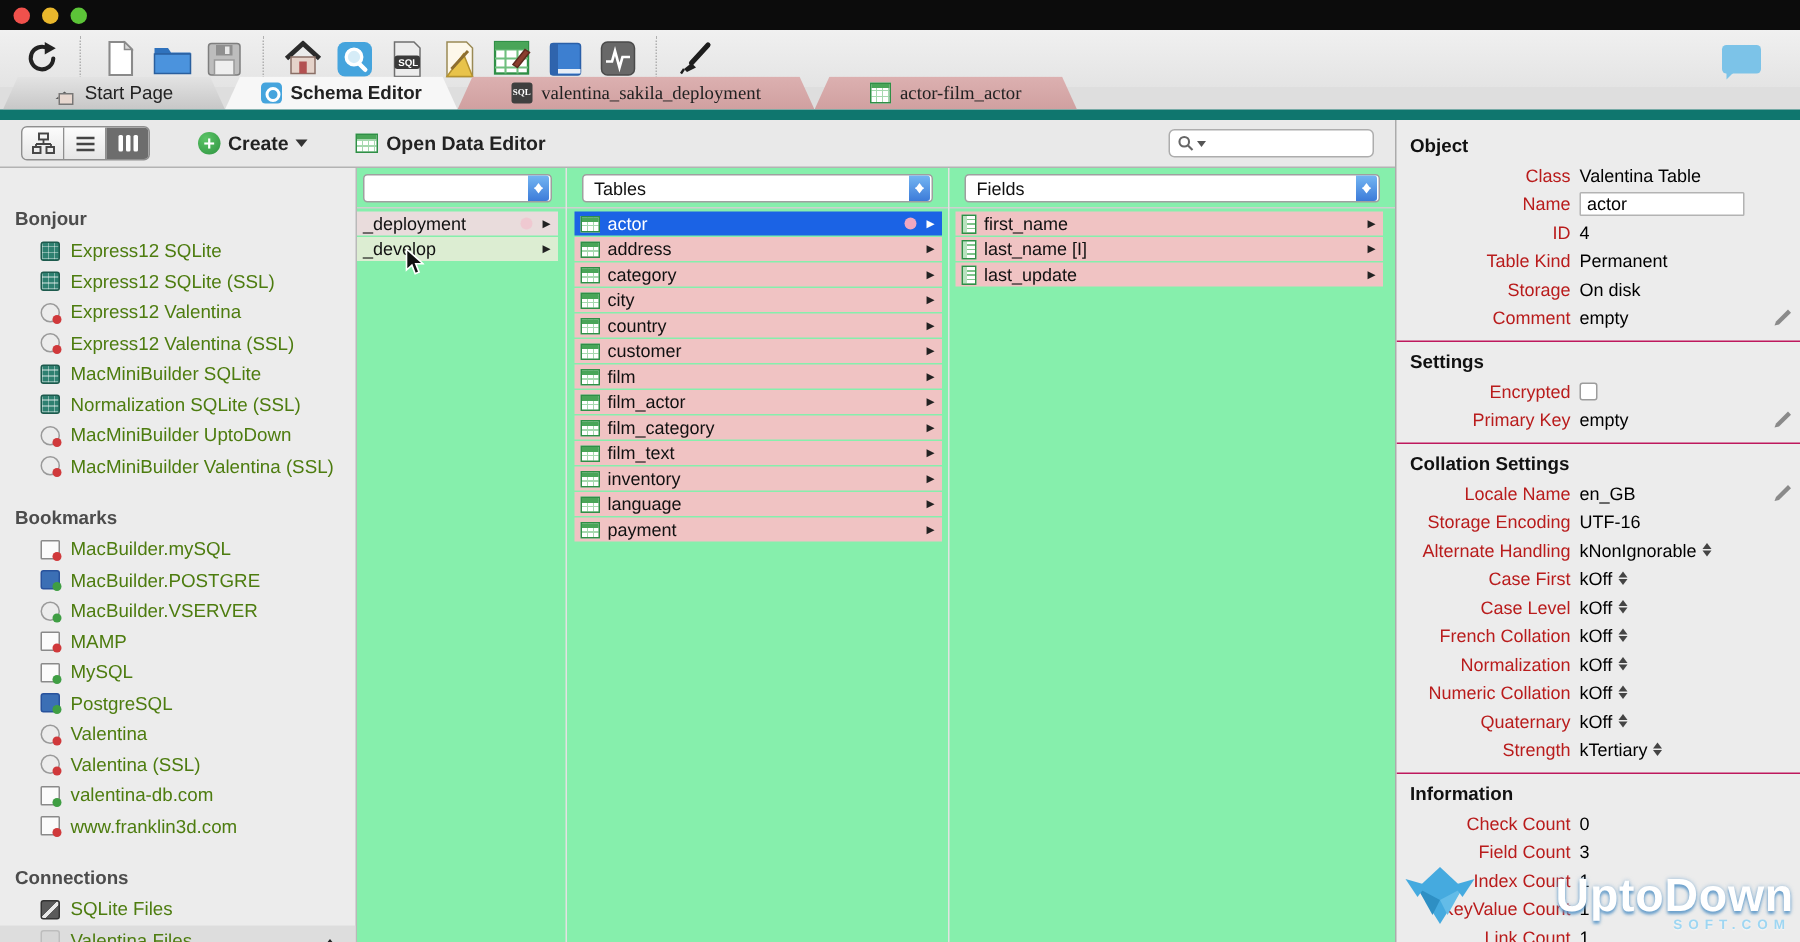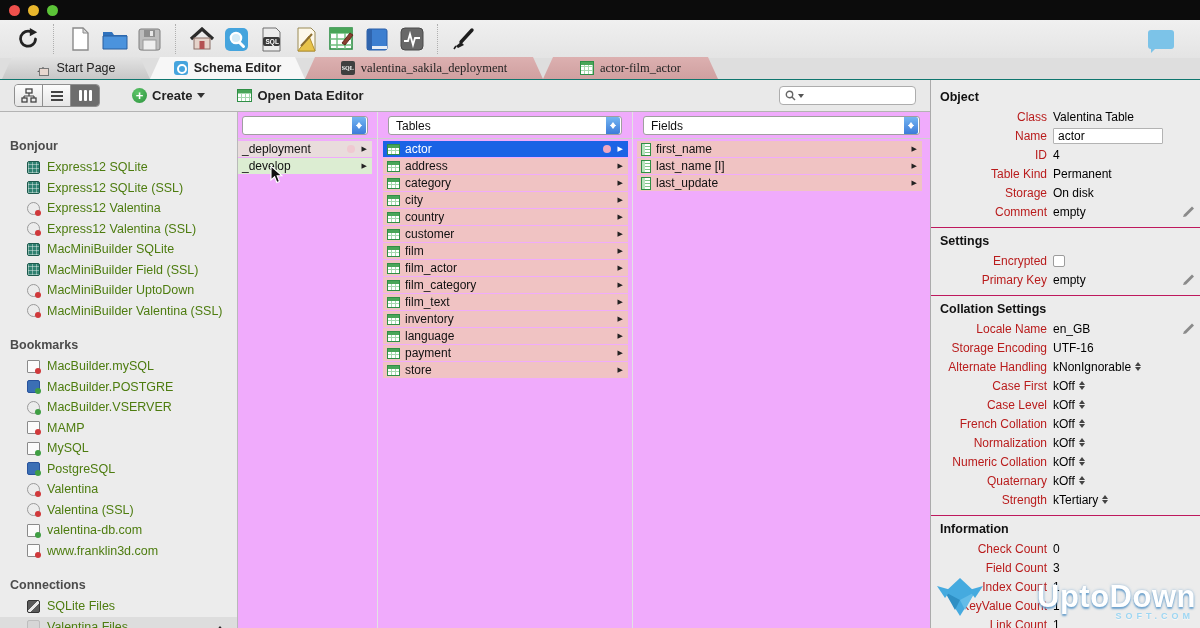--- a/index.html
+++ b/index.html
@@ -14,21 +14,21 @@
 
   
   .toolbar { position:absolute; top:20px; left:0; right:0; height:38px; background:linear-gradient(#f0f0f0,#e4e4e4); display:flex; align-items:center; padding:0 10px; }
   .tbsep { height:30px; border-left:1px dotted #b0b0b0; margin:0 8px; }
   .tbicon { width:27px; height:27px; display:flex; align-items:center; justify-content:center; margin:0 4px; }
   .tbicon svg { display:block; }
   .bubble { margin-left:auto; margin-right:16px; width:26px; height:19px; background:#7cc3e8; border-radius:3px; position:relative; }
   .bubble::after { content:""; position:absolute; left:3px; bottom:-4px; border:4px solid transparent; border-top-color:#7cc3e8; border-left-color:#7cc3e8; }
 
   
-  .tabbar { position:absolute; top:58px; left:0; right:0; height:22px; background:#dedede; border-bottom:1px solid #0f766e; display:flex; align-items:flex-end; padding-left:2px; }
+  .tabbar { position:absolute; top:58px; left:0; right:0; height:22px; background:#dedede; border-bottom:7px solid #0f766e; display:flex; align-items:flex-end; padding-left:2px; }
   .tab { height:22px; display:flex; align-items:center; justify-content:center; gap:6px; font-size:12.5px; color:#222;
     clip-path:polygon(10px 0, calc(100% - 10px) 0, 100% 100%, 0 100%); }
   .tab-start { width:148px; background:linear-gradient(#e3e3e3,#c7c7c7); }
   .tab-active { width:155px; background:#f7f7f7; font-weight:bold; }
   .tab-pink { background:linear-gradient(#dcb0b0,#d0a0a0);font-family:Liberation Serif, serif; }
   .tab-w1 { width:238px; } .tab-w2 { width:175px; }
   .tico { width:14px; height:14px; position:relative; display:inline-block; flex:0 0 14px; }
   .tico.ic-home::before { content:""; position:absolute; left:1px; top:0; border:6px solid transparent; border-bottom:5px solid #5a5a5a; }
   .tico.ic-home::after { content:""; position:absolute; left:3px; top:7px; width:8px; height:6px; background:#e7d7cf; border:1px solid #777; }
   .tico.ic-schema { background:#45a4dd; border-radius:3px; }
@@ -79,21 +79,21 @@
   .ic-postgres::after { content:""; position:absolute; right:-2px; bottom:-2px; width:6px; height:6px; border-radius:50%; background:#3f9e43; }
   .ic-sqlite-file { background:#5a5a5a; border:1px solid #333;
     background-image:linear-gradient(135deg,transparent 45%,#e8e8e8 45% 60%,transparent 60%); }
   .ic-valentina-file { background:#d6d6d6; border:1px solid #bdbdbd; }
   .eject { display:none; }
   .row-current .eject { display:block; position:absolute; right:12px; top:5px; width:10px; height:10px; }
   .eject::before { content:""; position:absolute; left:1px; top:0; border:4px solid transparent; border-bottom:5px solid #222; }
   .eject::after { content:""; position:absolute; left:1px; bottom:0; width:8px; height:2px; background:#222; }
 
   
-  .cols { position:absolute; top:112px; left:238px; right:270px; bottom:0; background:#f0abfc; }
+  .cols { position:absolute; top:112px; left:238px; right:270px; bottom:0; background:#86efac; }
   .combo-row { position:absolute; top:0; left:0; right:0; height:27px; border-bottom:1px solid #cfcfcf; }
   .combo { position:absolute; top:4px; height:19px; background:#fff; border:1px solid #9f9f9f; border-radius:3px; display:flex; align-items:center; }
   .combo-val { flex:1; font-size:12px; padding-left:7px; color:#111; }
   .combo-step { width:14px; height:17px; background:linear-gradient(#74b6f2,#3c7bd9); border-radius:0 2px 2px 0; position:relative; margin-right:1px; }
   .combo-step::before { content:""; position:absolute; left:4px; top:2px; border:3px solid transparent; border-bottom:4px solid #fff; }
   .combo-step::after { content:""; position:absolute; left:4px; bottom:2px; border:3px solid transparent; border-top:4px solid #fff; }
   .combo-schemas { left:4px; width:126px; }
   .combo-tables { left:150px; width:234px; }
   .combo-fields { left:405px; width:277px; }
   .list { position:absolute; top:29px; bottom:0;text-align:center; }
@@ -329,21 +329,21 @@
         <span>Express12 Valentina (SSL)</span>
 
       </div>
         <div class="srow">
         <span class="sic ic-sqlite"></span>
         <span>MacMiniBuilder SQLite</span>
 
       </div>
         <div class="srow">
         <span class="sic ic-sqlite"></span>
-        <span>MacMiniBuilder Field (SSL)</span>
+        <span>Normalization SQLite (SSL)</span>
 
       </div>
         <div class="srow">
         <span class="sic ic-valentina"></span>
         <span>MacMiniBuilder UptoDown</span>
 
       </div>
         <div class="srow">
         <span class="sic ic-valentina"></span>
         <span>MacMiniBuilder Valentina (SSL)</span>
@@ -526,26 +526,20 @@
         <span>language</span>
 
         <span class="arr">▶</span>
       </div>
         <div class="lrow">
         <span class="tbl-ic"></span>
         <span>payment</span>
 
         <span class="arr">▶</span>
       </div>
-        <div class="lrow">
-        <span class="tbl-ic"></span>
-        <span>store</span>
-
-        <span class="arr">▶</span>
-      </div>
     </div>
 
     <div class="list list-fields">
       <div class="lrow">
         <span class="fld-ic"></span>
         <span>first_name</span>
         <span class="arr">▶</span>
       </div>
         <div class="lrow">
         <span class="fld-ic"></span>

